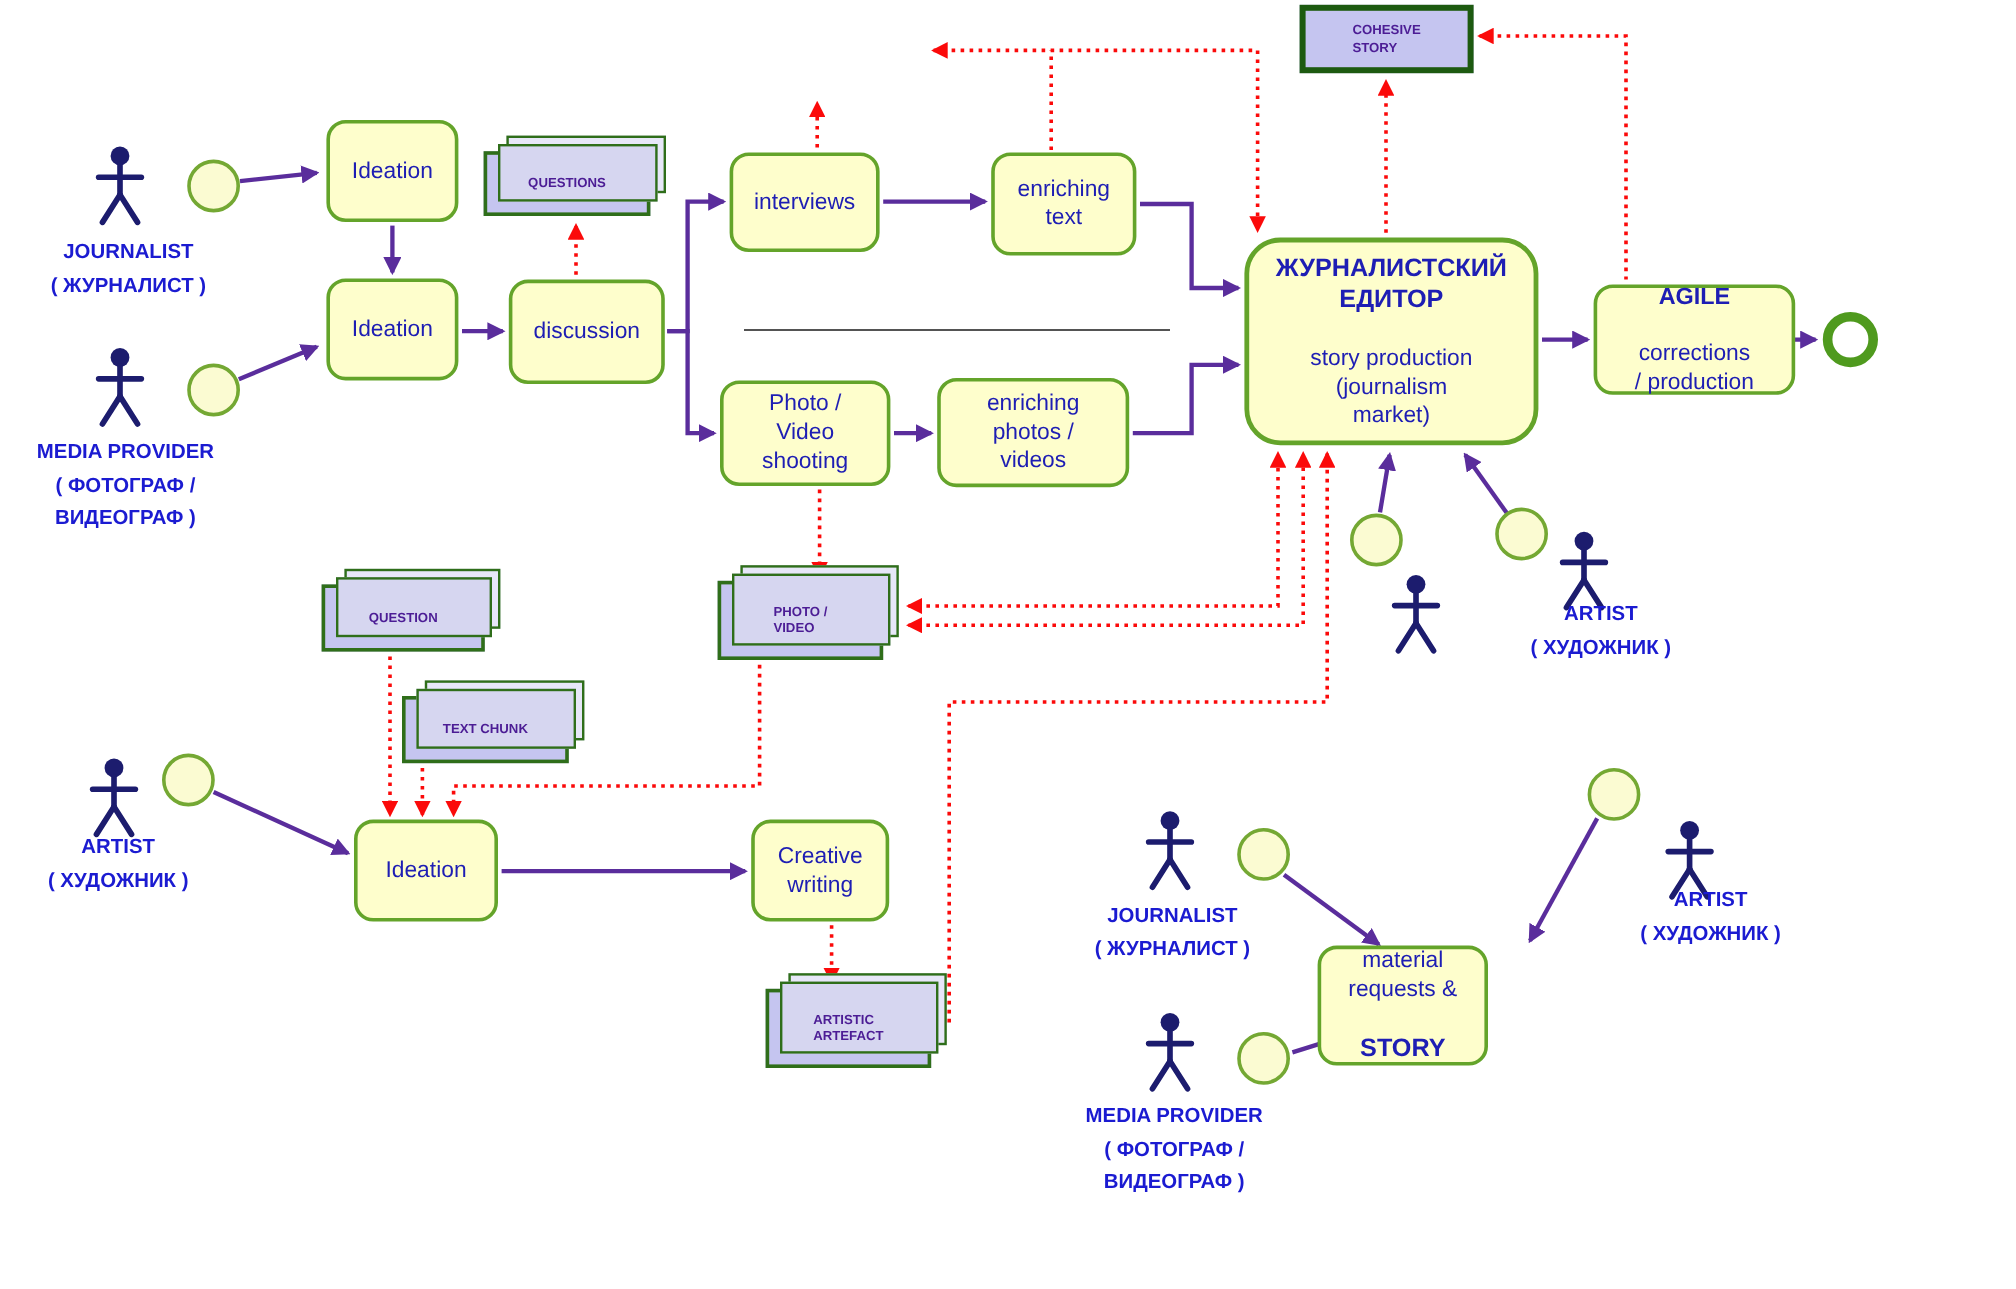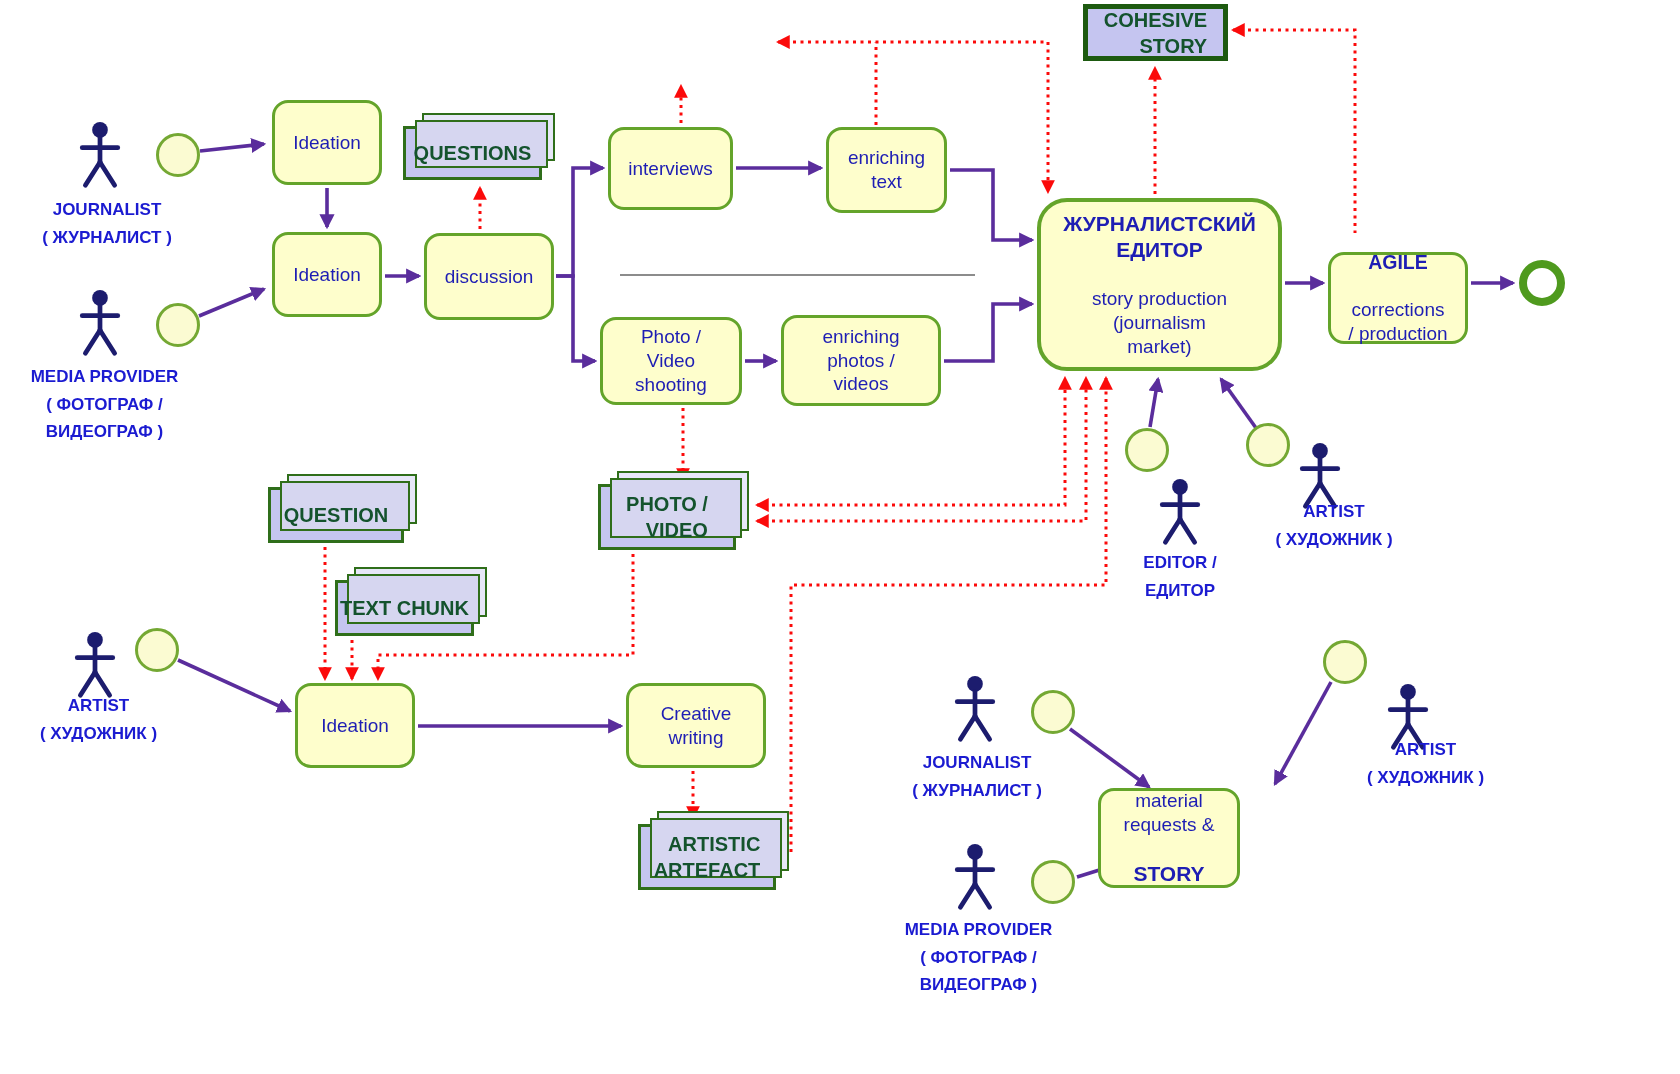--- a/index.html
+++ b/index.html
@@ -18,22 +18,22 @@
     display:flex; align-items:center; justify-content:center; text-align:center;
     color:#1E1EB4; font-size:19px; line-height:1.25; white-space:pre-line;
   }
   .activity.big { border-radius:30px; border-width:4px; font-size:19px; }
   .activity .bold { font-weight:bold; font-size:21px; }
   .activity.agile .bold { font-size:19.5px; }
 
   .artifact {
     position:absolute; z-index:3;
     background:#C5C5F0; border:3px solid #2F6E1A;
-    display:flex; align-items:center; justify-content:center; text-align:right;
-    color:#14532d; font-weight:bold; font-size:20px; line-height:1.3; white-space:pre-line;
+    display:flex; align-items:center; justify-content:center; text-align:left;
+    color:#4c1d95; font-weight:bold; font-size:11px; line-height:1.3; white-space:pre-line;
   }
   .artifact.stacked::before, .artifact.stacked::after { content:""; position:absolute; border:2.5px solid #2F6E1A; }
   .artifact.stacked::before { inset:-9px -9px 9px 9px; background:#D6D6F0; z-index:-1; }
   .artifact.stacked::after  { inset:-16px -16px 16px 16px; background:#E7E7F8; z-index:-2; }
   .artifact.heavy { border:5px solid #1D5A10; }
 
   .start-node {
     position:absolute; z-index:4; width:44px; height:44px; border-radius:50%;
     background:#FBFBD2; border:3px solid #74A833;
   }
@@ -121,30 +121,30 @@
   <div class="activity big" style="left:1037px;top:198px;width:245px;height:173px">
     <div>
       <div class="bold">ЖУРНАЛИСТСКИЙ
 ЕДИТОР</div>
       <div>story production
 (journalism
 market)</div>
     </div>
   </div>
 
-  <div class="activity agile" style="left:1328px;top:252px;width:140px;height:92px">
+  <div class="activity agile" style="left:1328px;top:237px;width:168px;height:92px">
     <div>
       <div class="bold">AGILE</div>
       <div>corrections
 / production</div>
     </div>
   </div>
 
   <div class="activity" style="left:295px;top:683px;width:120px;height:85px"><span>Ideation</span></div>
-  <div class="activity" style="left:626px;top:683px;width:140px;height:85px"><span>Creative
+  <div class="activity" style="left:626px;top:683px;width:115px;height:85px"><span>Creative
 writing</span></div>
 
   <div class="activity" style="left:1098px;top:788px;width:142px;height:100px">
     <div>
       <div>material
 requests &amp;</div>
       <div class="bold">STORY</div>
     </div>
   </div>
 
@@ -257,22 +257,20 @@
       </svg>
   </div>
 
   <div class="actor-label" style="left:-3px;top:196px;width:220px">JOURNALIST
 ( ЖУРНАЛИСТ )</div>
   <div class="actor-label" style="left:-8px;top:363px;width:225px">MEDIA PROVIDER
 ( ФОТОГРАФ /
 ВИДЕОГРАФ )</div>
   <div class="actor-label" style="left:-14px;top:692px;width:225px">ARTIST
 ( ХУДОЖНИК )</div>
-  <div class="actor-label" style="left:1070px;top:549px;width:220px">EDITOR /
-ЕДИТОР</div>
   <div class="actor-label" style="left:1224px;top:498px;width:220px">ARTIST
 ( ХУДОЖНИК )</div>
   <div class="actor-label" style="left:867px;top:749px;width:220px">JOURNALIST
 ( ЖУРНАЛИСТ )</div>
   <div class="actor-label" style="left:866px;top:916px;width:225px">MEDIA PROVIDER
 ( ФОТОГРАФ /
 ВИДЕОГРАФ )</div>
   <div class="actor-label" style="left:1313px;top:736px;width:225px">ARTIST
 ( ХУДОЖНИК )</div>
 

